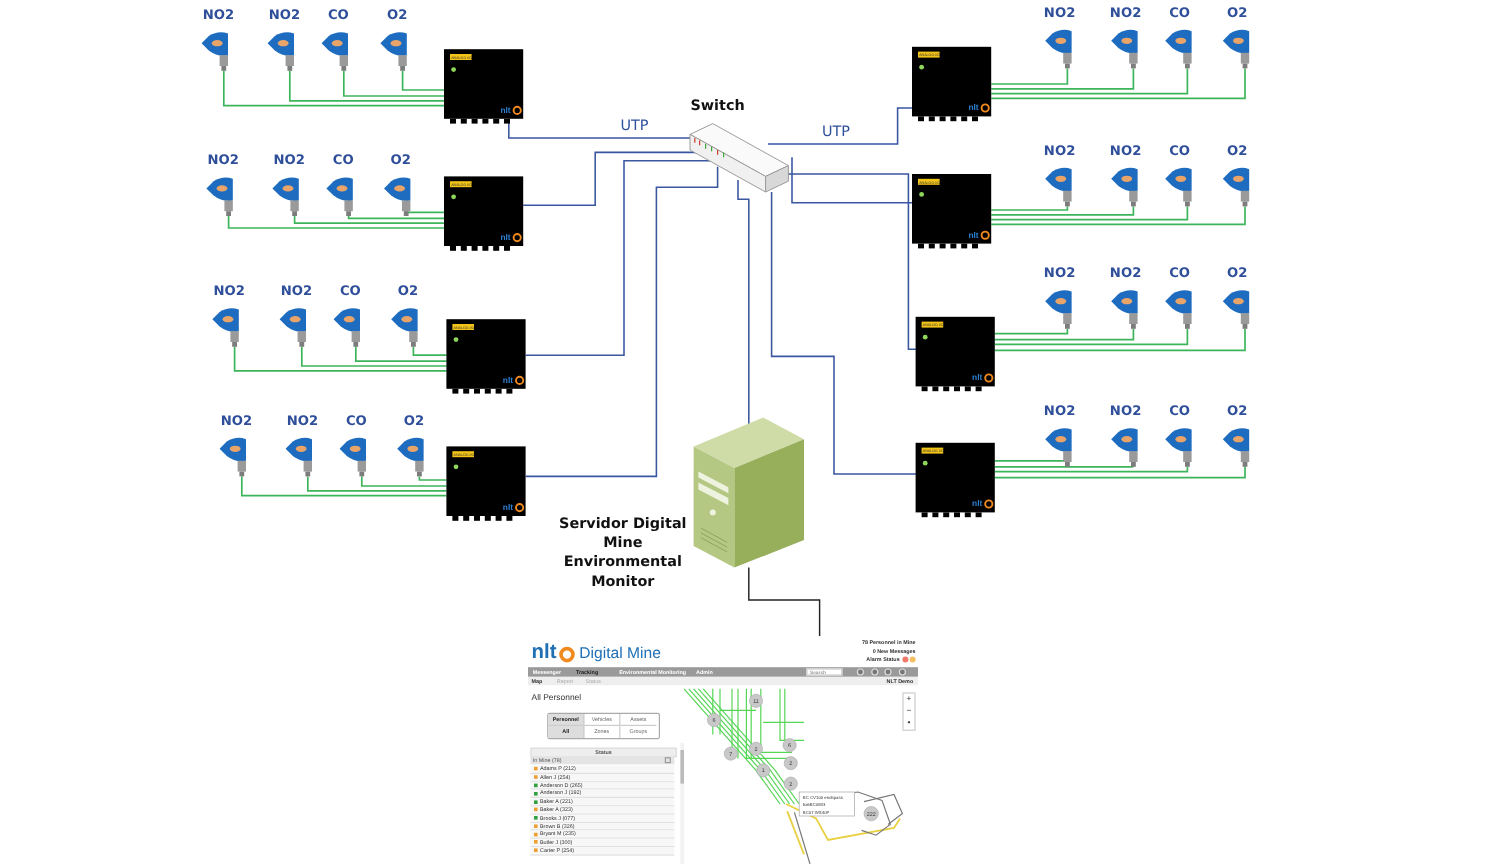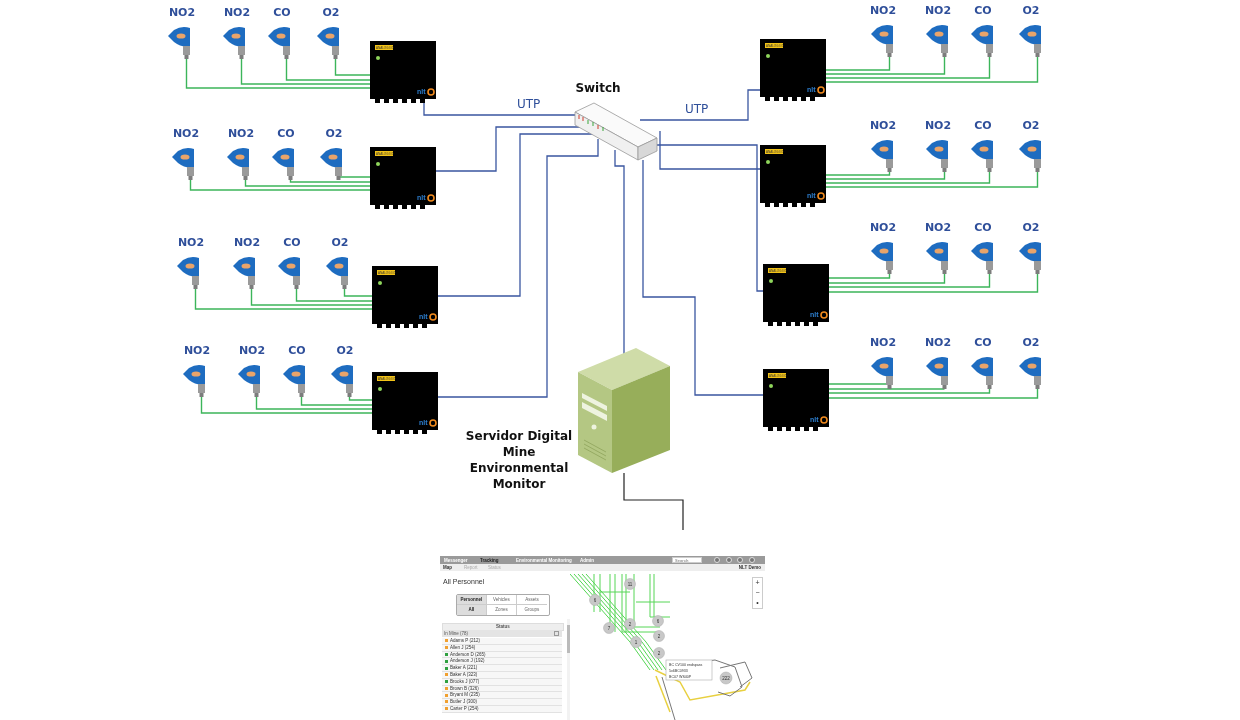--- a/index.html
+++ b/index.html
@@ -457,20 +457,28 @@
     <line x1="584" y1="448" x2="606" y2="460" stroke="#8ea35a" stroke-width="0.8"></line>
   </g>
   <text class="dark-label" x="519" y="440">Servidor Digital</text>
   <text class="dark-label" x="519" y="456">Mine</text>
   <text class="dark-label" x="519" y="472">Environmental</text>
   <text class="dark-label" x="519" y="488">Monitor</text>
   <polyline points="624,473 624,500 683,500 683,530" fill="none" stroke="#222" stroke-width="1.2"></polyline>
 </svg>
 
 <div id="app">
+  <div class="hdr">
+    <div class="logo">nlt<span class="ring"></span><span class="brand">Digital Mine</span></div>
+    <div class="info">
+      <div>78 Personnel in Mine</div>
+      <div>0 New Messages</div>
+      <div><span>Alarm Status</span> <span class="dot" style="background:#f07a6a"></span><span class="dot" style="background:#f5c060"></span></div>
+    </div>
+  </div>
   <div class="nav">
     <span style="left:4px">Messenger</span>
     <span style="left:40px;color:#222">Tracking</span>
     <span style="left:76px">Environmental Monitoring</span>
     <span style="left:140px">Admin</span>
     <div class="search">Search</div>
     <div class="navicon" style="left:274px"></div>
     <div class="navicon" style="left:286px"></div>
     <div class="navicon" style="left:297px"></div>
     <div class="navicon" style="left:309px"></div>

